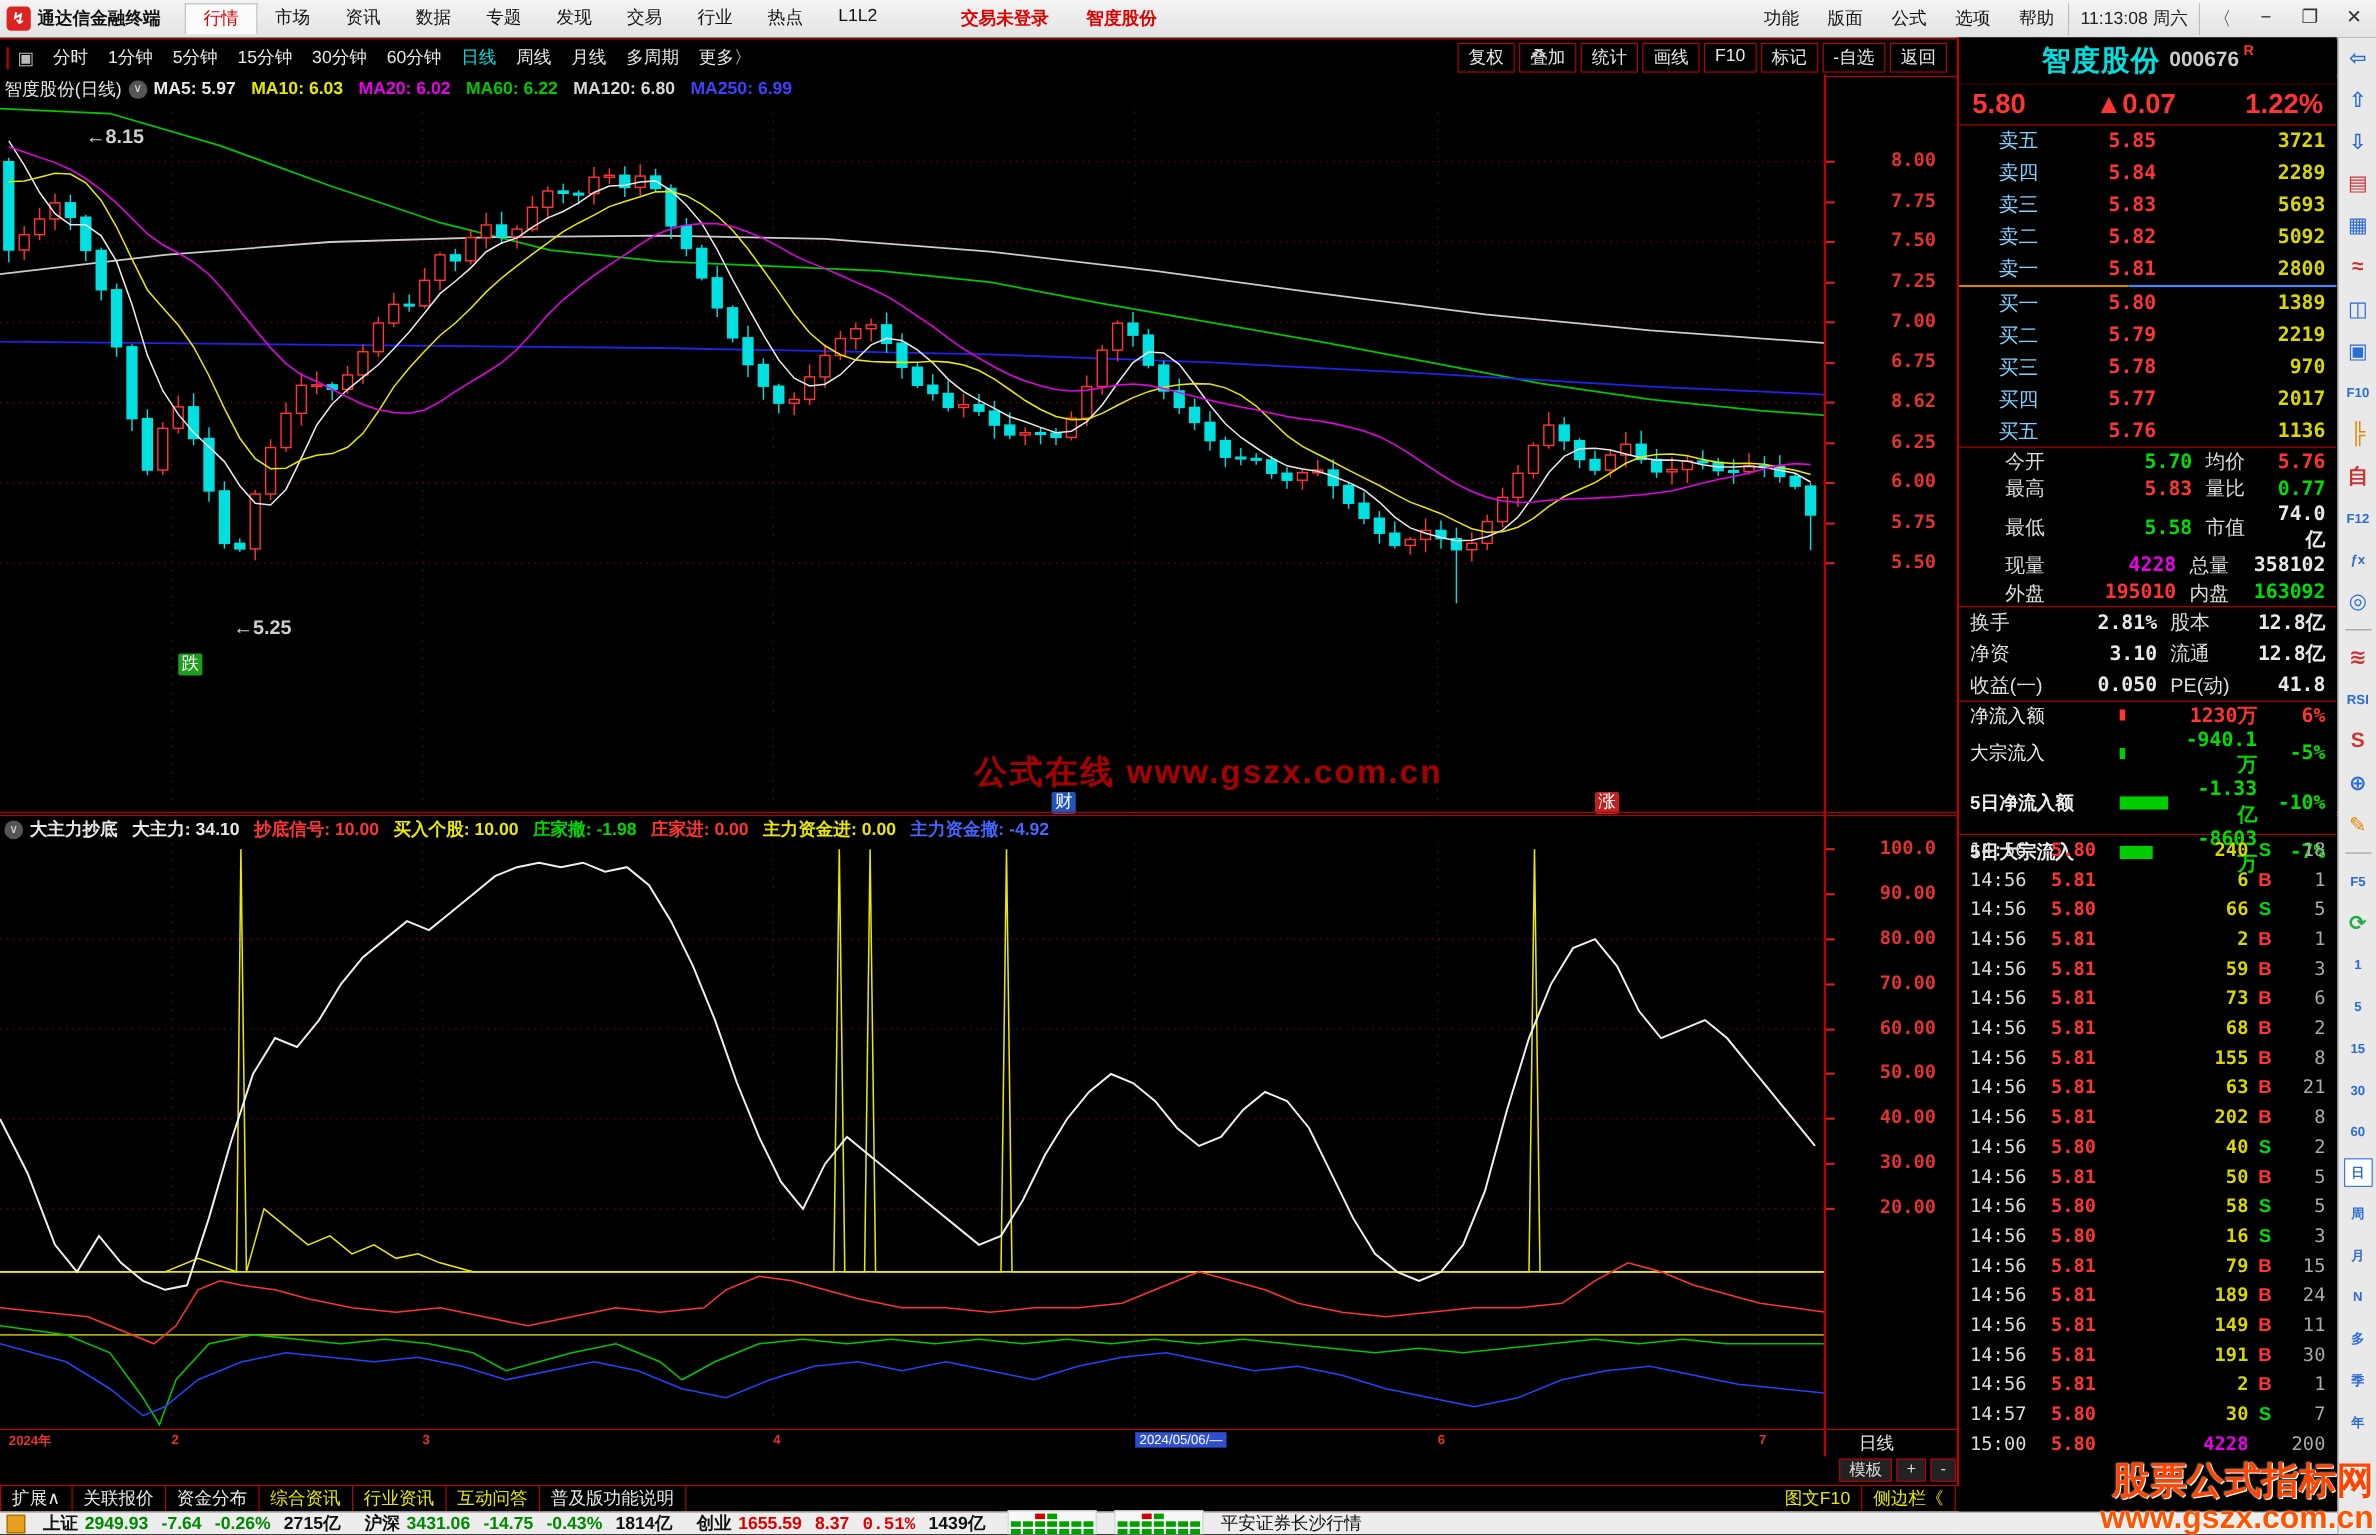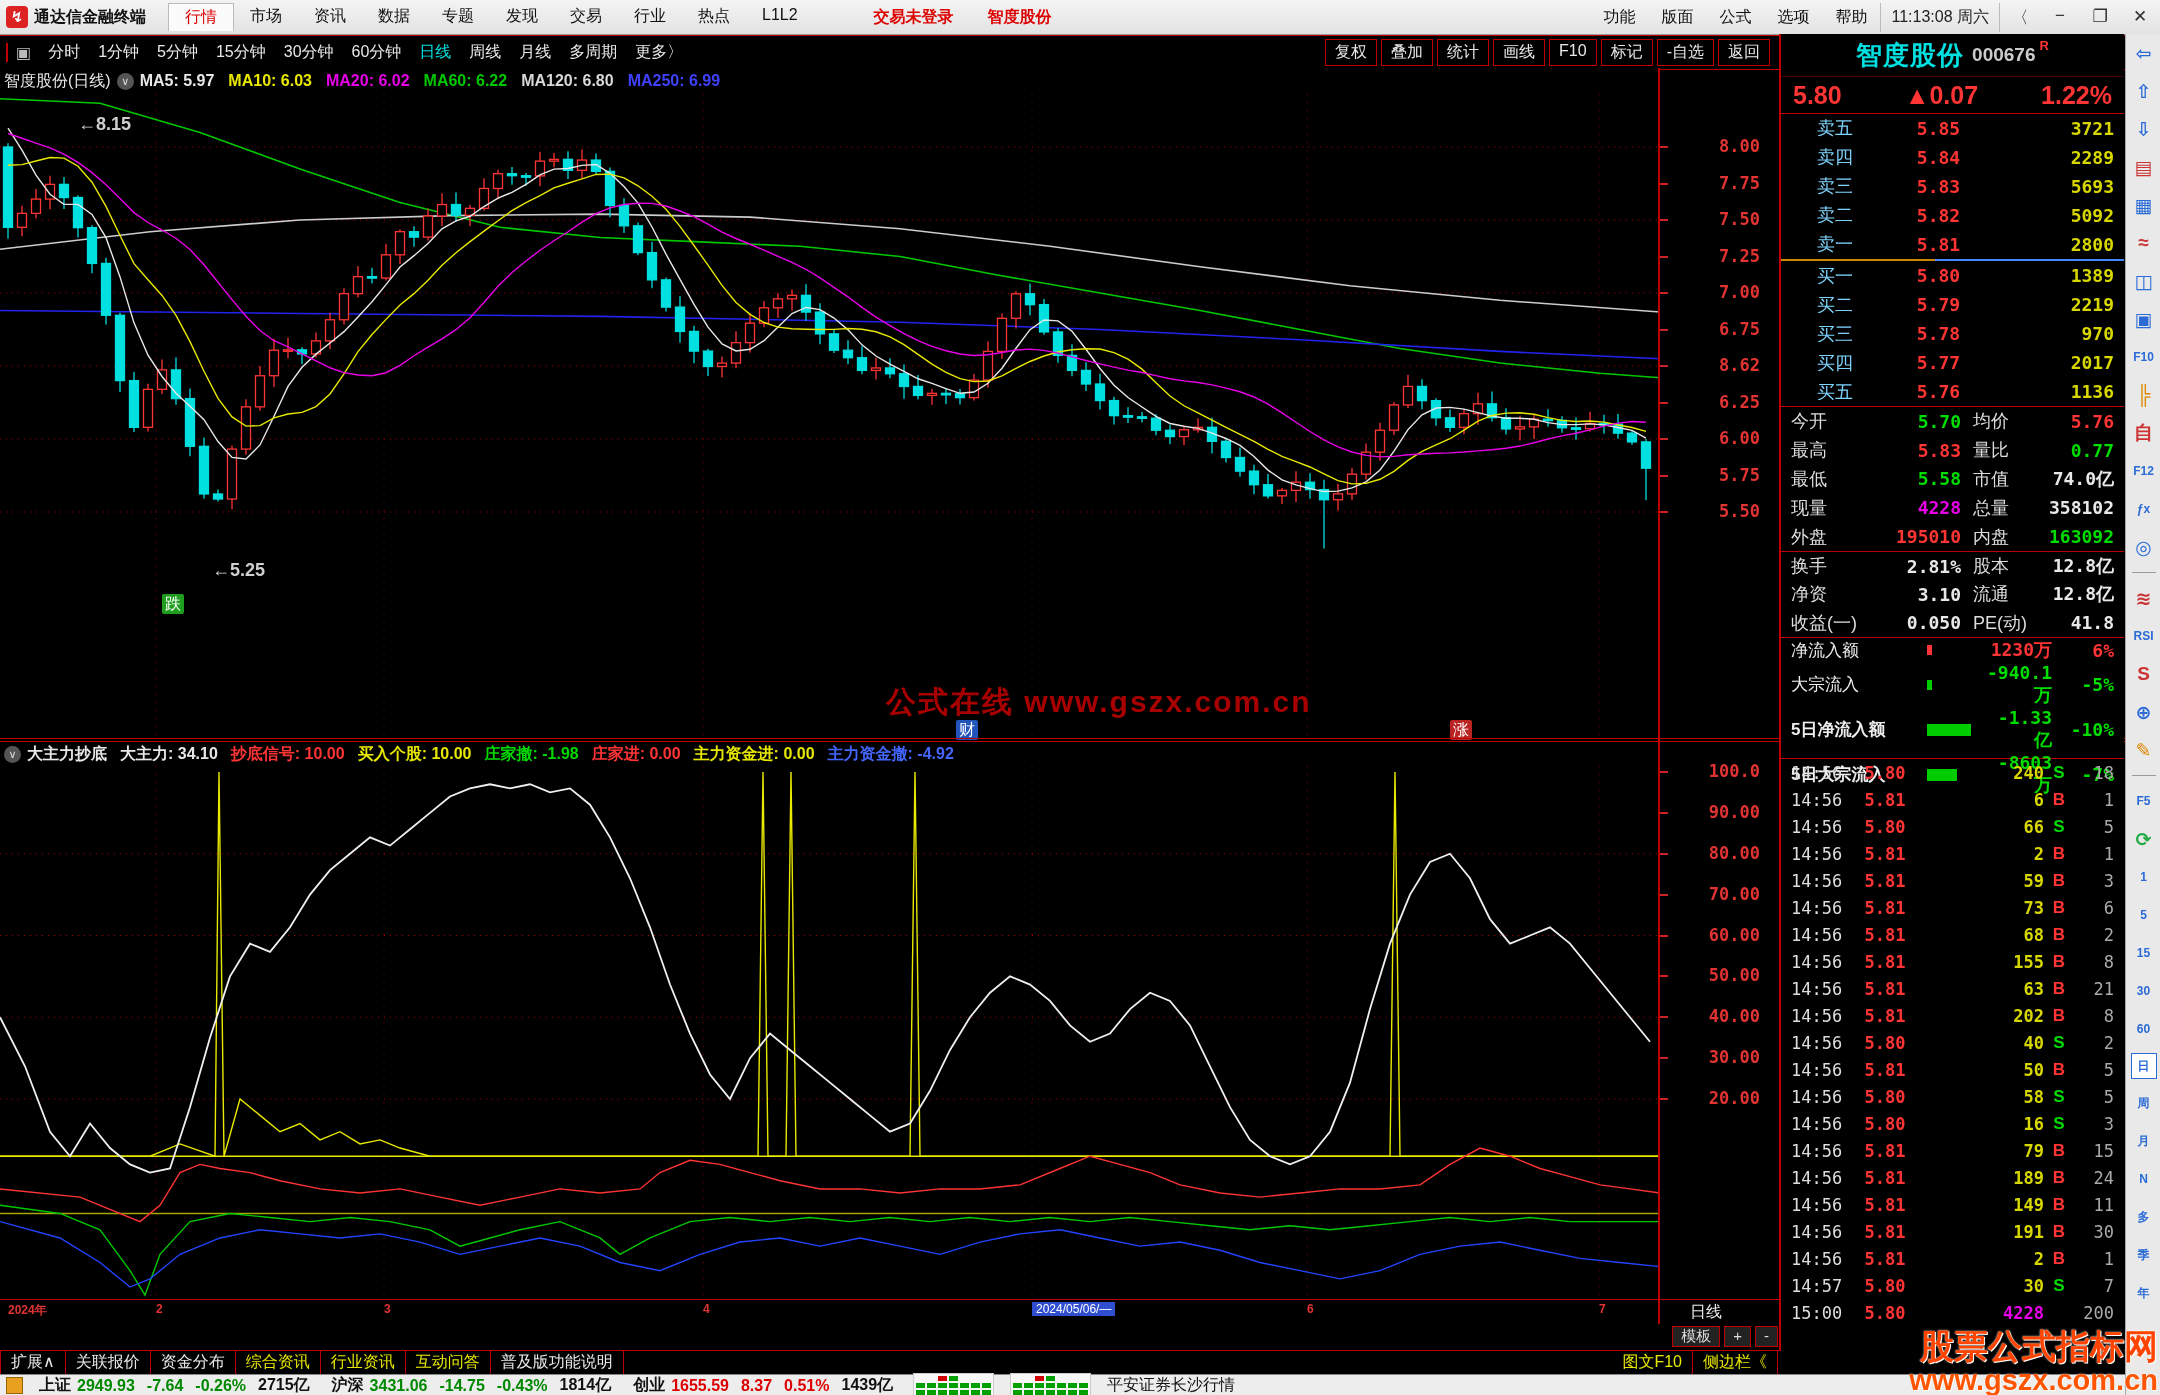--- a/index.html
+++ b/index.html
@@ -84,21 +84,21 @@
                border-bottom:1px solid #c00000;color:#ff3434;font-weight:bold;font-size:25px;}
   .q-row{display:flex;align-items:center;padding:0 10px;}
   #q-bidask{height:292px;display:flex;flex-direction:column;}
   #q-bidask .q-row{flex:1;}
   .ba-label{color:#7dd3fc;width:62px;text-align:right;}
   .ba-price{color:#ff3434;font-weight:bold;flex:1;text-align:center;}
   .ba-vol{color:#d8d800;font-weight:bold;width:90px;text-align:right;}
   #ba-divider{height:3px;display:flex;}
   #ba-divider .l{width:45%;background:#cc8800;height:2px;}
   #ba-divider .r{flex:1;background:#4488ff;height:2px;}
-  #q-stats-a{height:144px;border-bottom:1px solid #c00000;display:flex;flex-direction:column;border-top:1px solid #c00000;}
+  #q-stats-a{height:144px;border-bottom:1px solid #c00000;display:flex;flex-direction:column;border-top:1px solid #c00000;padding-left:32px;}
   #q-stats-b{height:85px;border-bottom:1px solid #c00000;display:flex;flex-direction:column;}
   #q-stats-a .q-row,#q-stats-b .q-row{flex:1;}
   .st-l{color:#ddd;width:84px;}
   .st-v1{width:86px;text-align:right;font-weight:bold;}
   .st-l2{color:#ddd;width:64px;margin-left:12px;}
   .st-v2{flex:1;text-align:right;font-weight:bold;}
   #q-flow{height:120px;border-bottom:1px solid #c00000;display:flex;flex-direction:column;}
   #q-flow .q-row{flex:1;}
   .fl-l{color:#eee;width:136px;font-size:17px;}
   .fl-bar{width:58px;display:flex;align-items:center;}
@@ -549,21 +549,21 @@
         <span class="idx-v" style="color: rgb(0, 136, 0);">-0.26%</span>
         <span class="idx-v">2715亿</span>
         <span class="idx-name">沪深</span>
         <span class="idx-v" style="color: rgb(0, 136, 0);">3431.06</span>
         <span class="idx-v" style="color: rgb(0, 136, 0);">-14.75</span>
         <span class="idx-v" style="color: rgb(0, 136, 0);">-0.43%</span>
         <span class="idx-v">1814亿</span>
         <span class="idx-name">创业</span>
         <span class="idx-v" style="color: rgb(221, 0, 0);">1655.59</span>
         <span class="idx-v" style="color: rgb(221, 0, 0);">8.37</span>
-        <span class="idx-v" style="color: rgb(221, 0, 0);">0.51%</span>
+        <span class="idx-v" style="color: rgb(221, 0, 0); font-family: Liberation Mono, monospace;">0.51%</span>
         <span class="idx-v">1439亿</span>
       </span>
     <span id="sb-signals" style="display:flex;">
         <span class="sig-group">
           <span class="sig-row">
             <span class="sig-sq" style="background: transparent;"></span>
             <span class="sig-sq" style="background: transparent;"></span>
             <span class="sig-sq" style="background: rgb(208, 0, 0);"></span>
             <span class="sig-sq" style="background: rgb(0, 160, 0);"></span>
             <span class="sig-sq" style="background: transparent;"></span>

